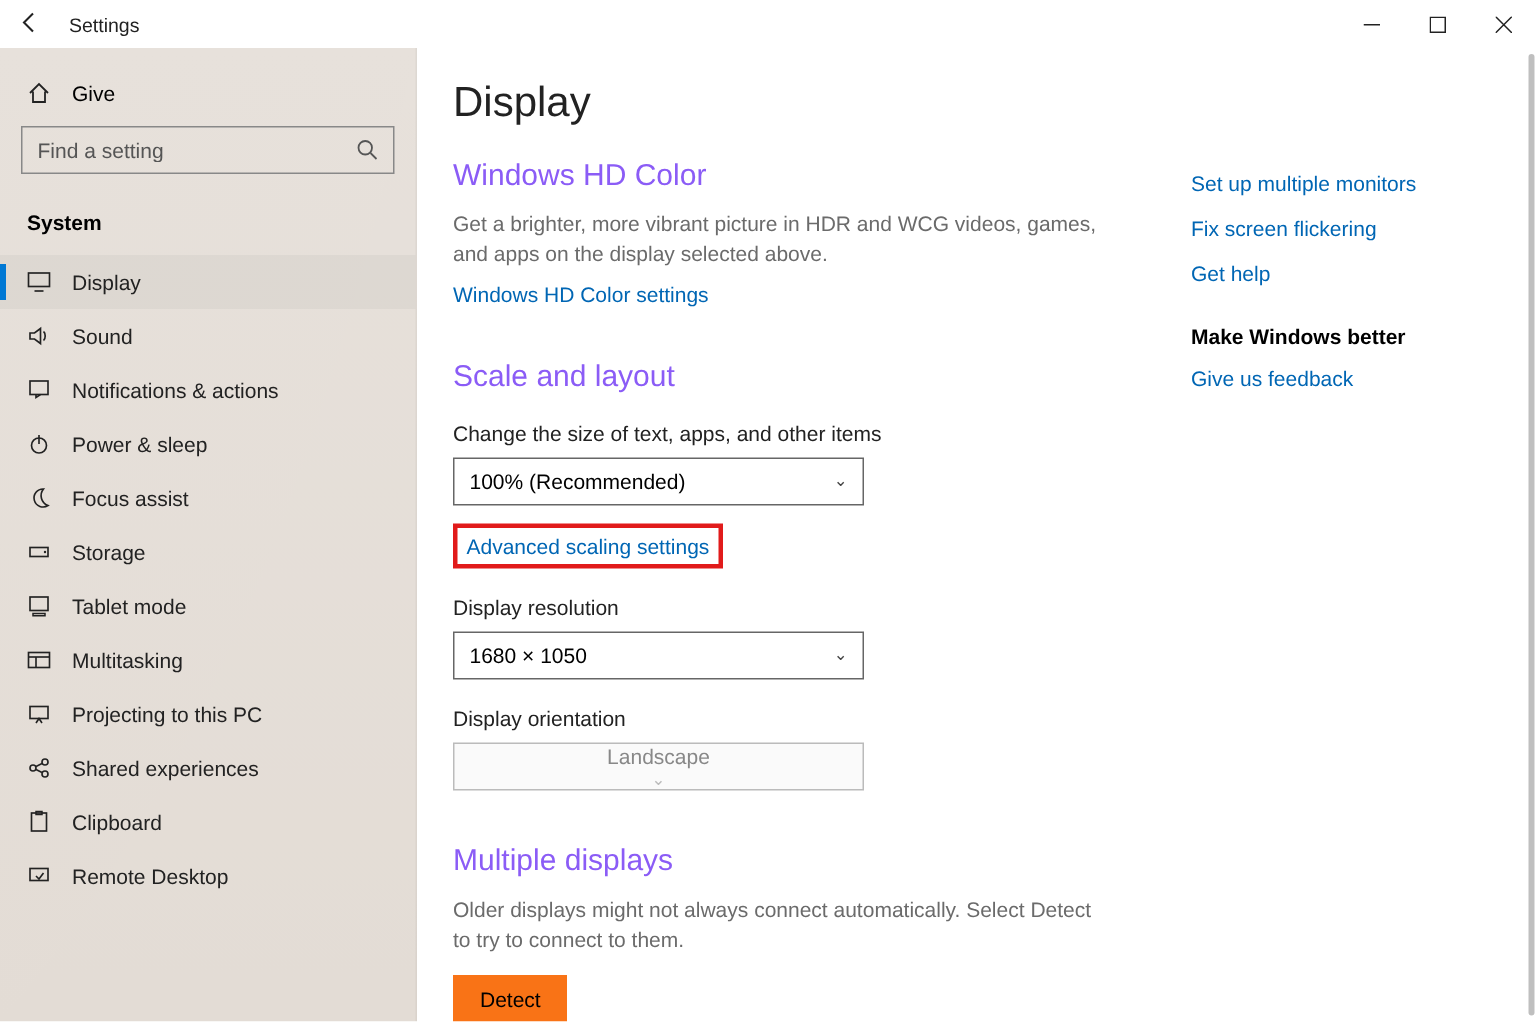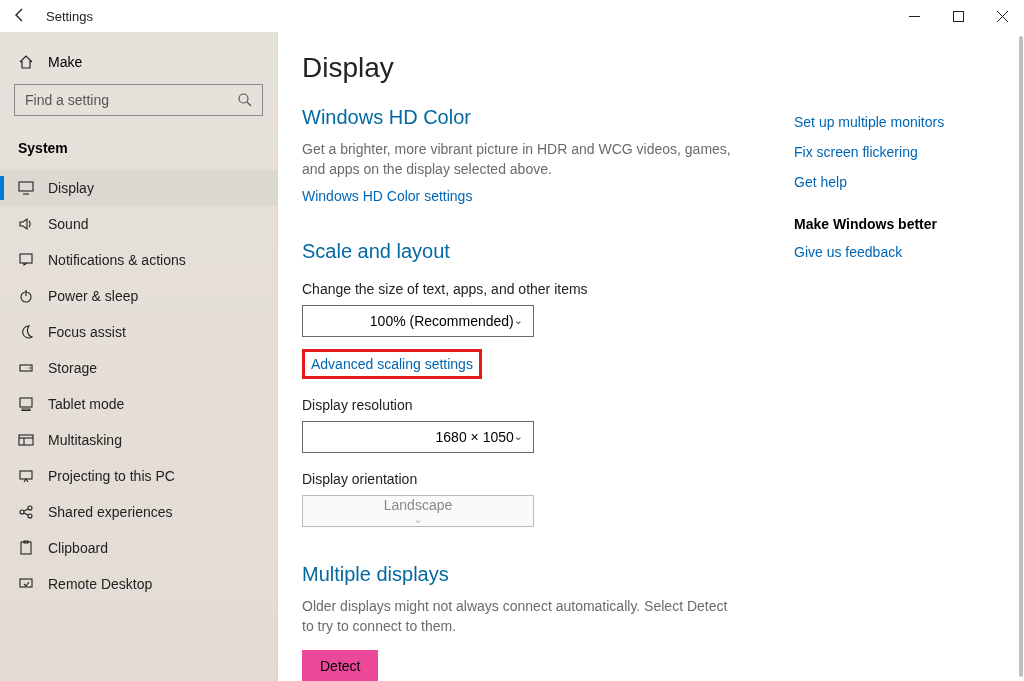--- a/index.html
+++ b/index.html
@@ -119,21 +119,21 @@
     font-size: 28px;
     font-weight: 500;
     margin-bottom: 22px;
     color: #222;
   }
   .section-title {
     font-size: 20px;
     font-weight: 500;
     margin-top: 8px;
     margin-bottom: 10px;
-    color: #0369a1;
+    color: #8b5cf6;
   }
   .desc {
     color: #6b6b6b;
     font-size: 14px;
     line-height: 1.45;
     max-width: 430px;
     margin-bottom: 8px;
   }
   .link {
     color: #0066b4;
@@ -141,26 +141,26 @@
     cursor: pointer;
     display: inline-block;
   }
   .label {
     font-size: 14px;
     margin-top: 18px;
     margin-bottom: 8px;
     color: #222;
   }
   .combo {
-    width: 232px;
+    width: 274px;
     height: 32px;
     border: 1px solid #666;
     display: flex;
     align-items: center;
-    justify-content: flex-end;
+    justify-content: space-between;
     padding: 0 10px;
     font-size: 14px;
     background: #fff;
     cursor: pointer;
   }
   .combo.disabled {
     color: #888;
     border-color: #bbb;
     background: #fafafa;
     cursor: default;
@@ -176,21 +176,21 @@
     border: 3px solid #e11b1b;
     padding: 4px 6px;
     margin-top: 12px;
   }
   .btn {
     display: inline-flex;
     align-items: center;
     justify-content: center;
     height: 32px;
     padding: 0 18px;
-    background: #ec4899;
+    background: #f97316;
     border: none;
     font-size: 14px;
     cursor: pointer;
     margin-top: 6px;
   }
   .right-rail {
     position: absolute;
     top: 82px;
     right: 30px;
     width: 200px;
@@ -240,21 +240,21 @@
     </div>
   </div>
 </div>
 
 <div class="app">
   <div class="sidebar">
     <div class="home">
       <svg width="16" height="16" viewBox="0 0 16 16">
           <path d="M2 8 L8 2 L14 8 M4 7 V14 H12 V7" stroke="#222" fill="none" stroke-width="1.2"></path>
         </svg>
-      <span>Make</span>
+      <span>Give</span>
     </div>
     <div class="search-wrap">
       <input class="search" placeholder="Find a setting" style="">
       <svg class="search-icon" width="16" height="16" viewBox="0 0 16 16">
           <circle cx="6.5" cy="6.5" r="4.5" stroke="#555" fill="none" stroke-width="1.2"></circle>
           <line x1="10" y1="10" x2="14" y2="14" stroke="#555" stroke-width="1.2"></line>
         </svg>
     </div>
     <div class="side-heading">System</div>
 

